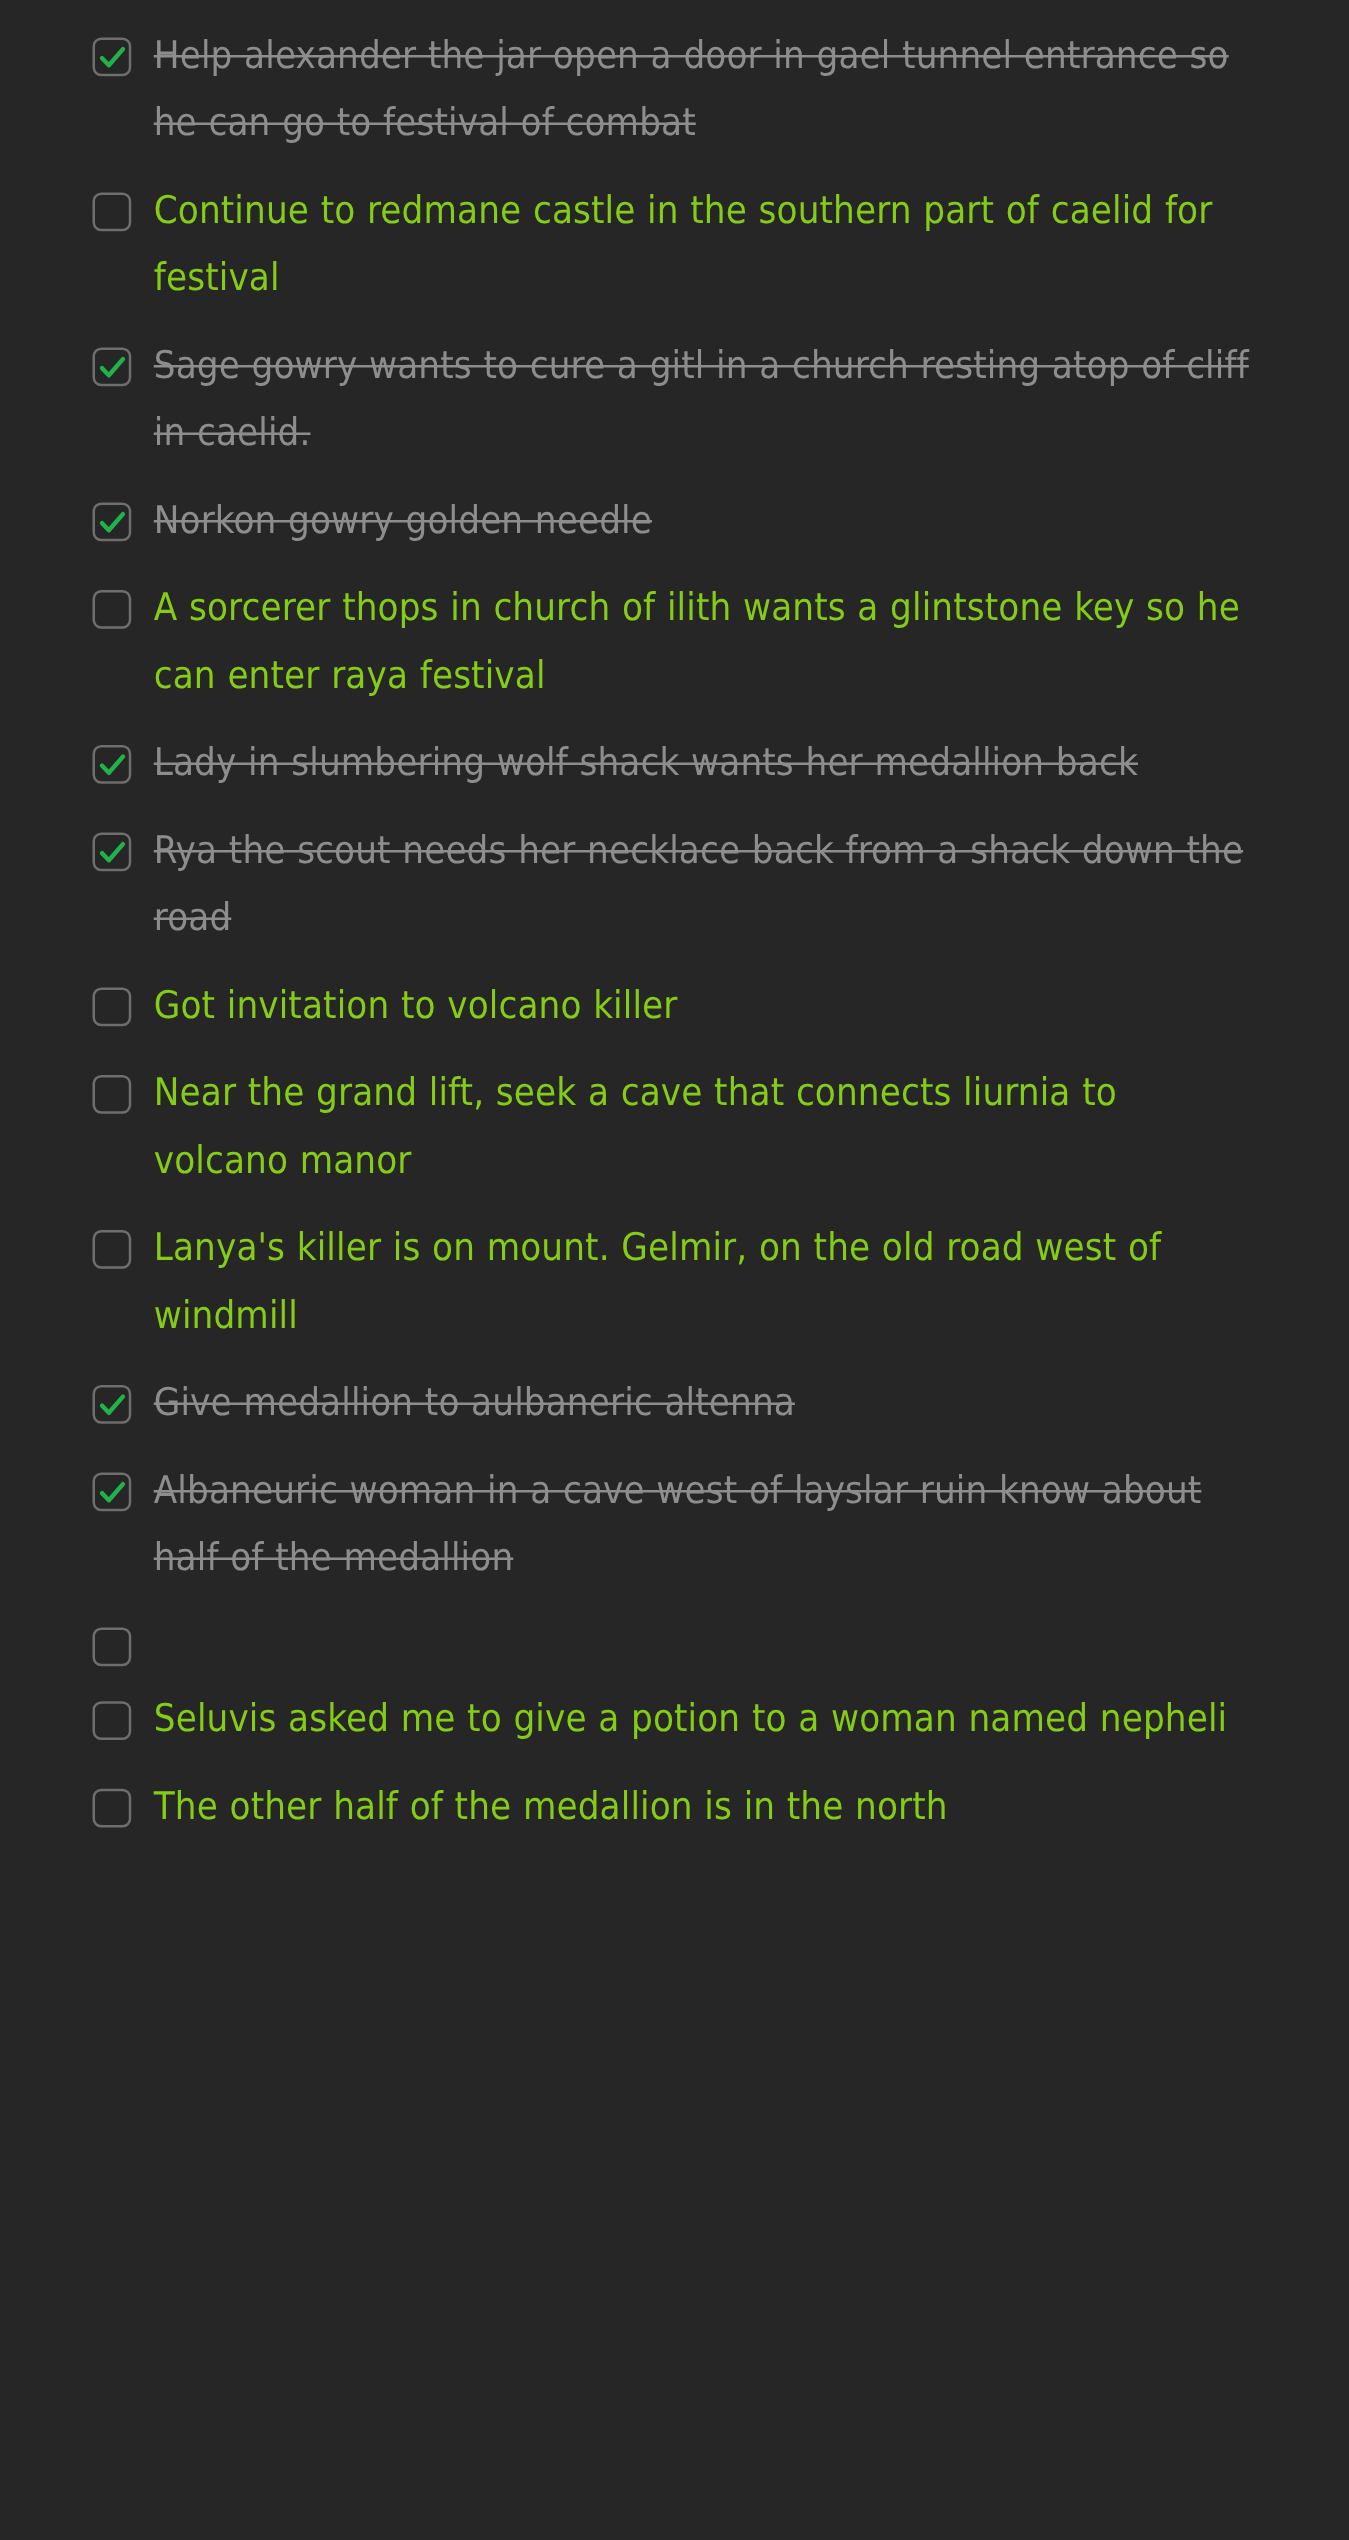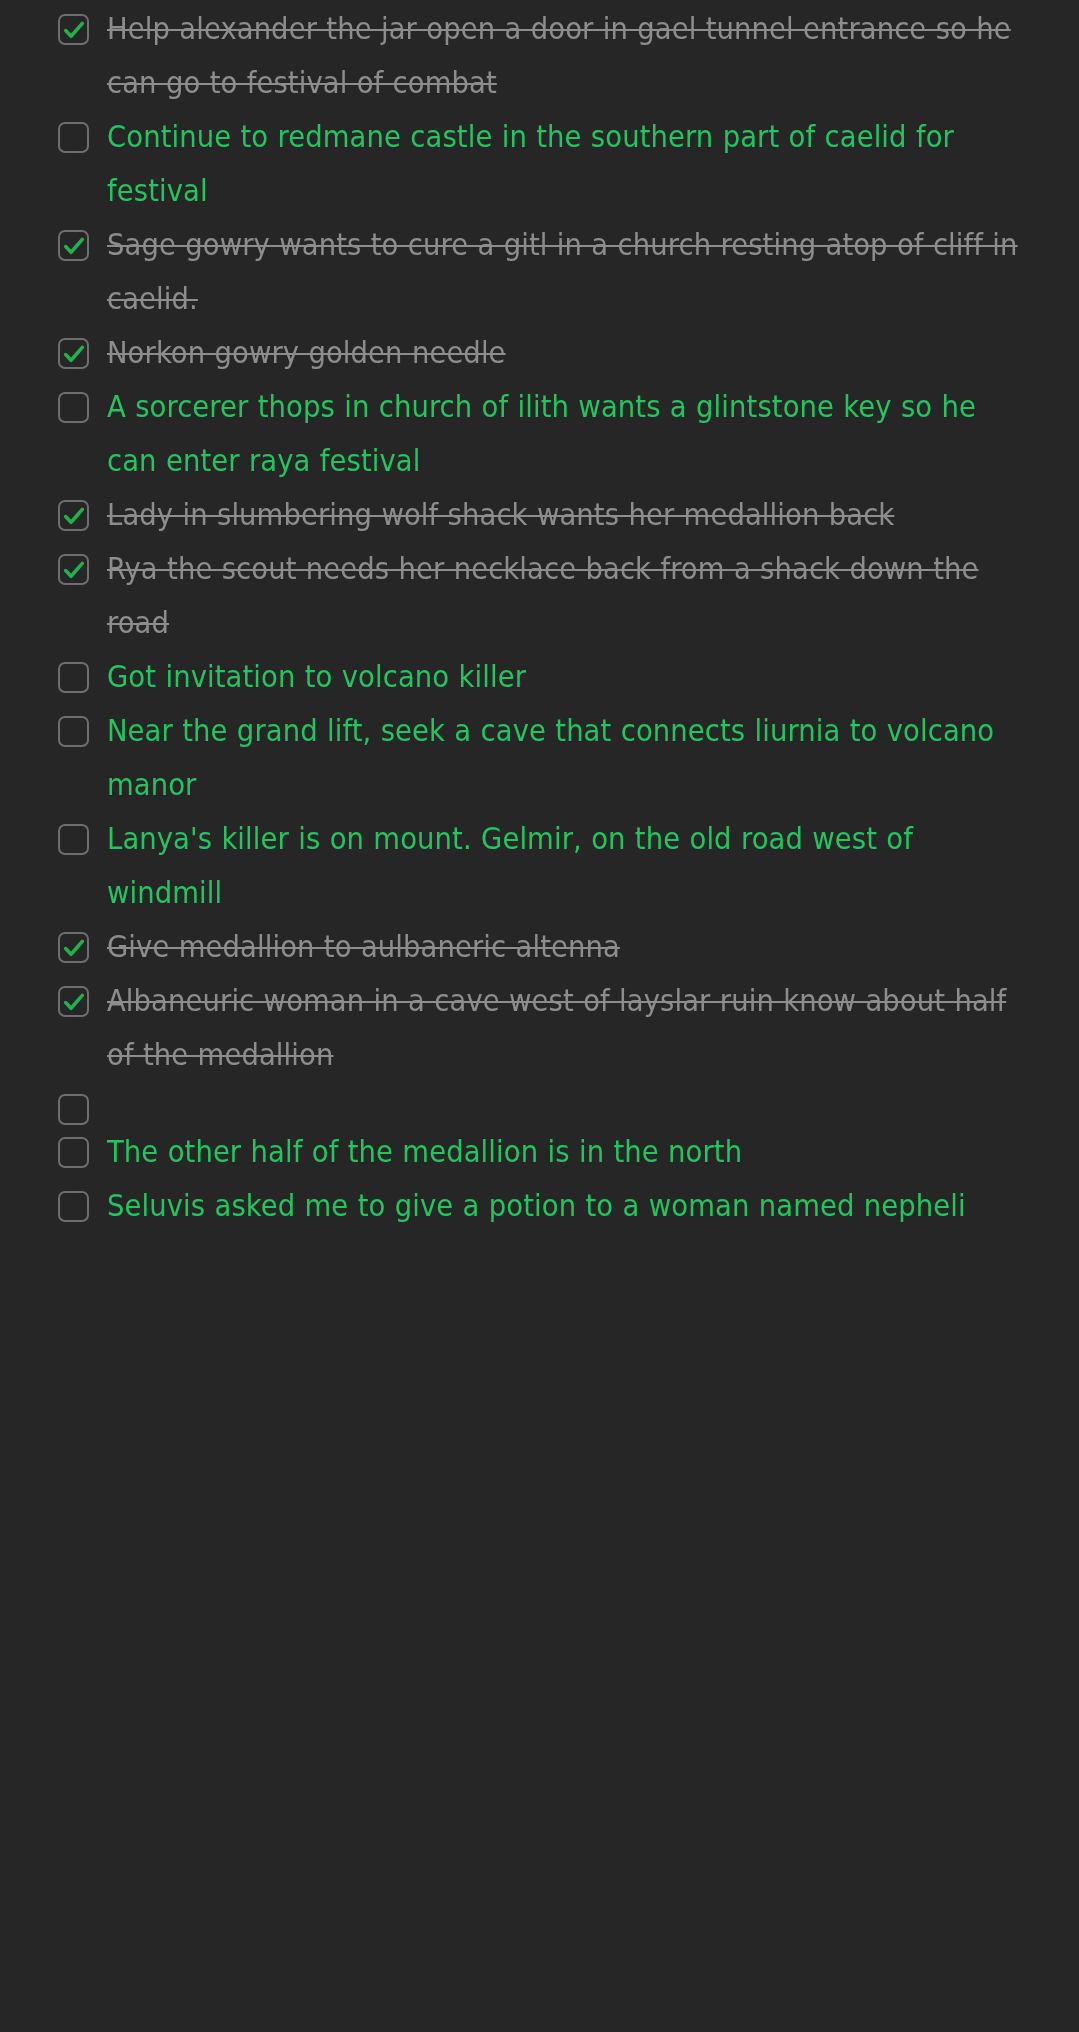--- a/index.html
+++ b/index.html
@@ -20,21 +20,21 @@
     left: 0;
     top: 0;
     width: 1079px;
     padding-top: 2px;
   }
 
   .todo-item {
     display: flex;
     align-items: flex-start;
     padding: 0 60px 0 58px;
-    margin: 0;
+    margin: 16px;
   }
 
   .checkbox {
     flex: 0 0 auto;
     width: 31px;
     height: 31px;
     border: 2px solid #6e6e6e;
     border-radius: 7px;
     background: transparent;
     margin-top: 12px;
@@ -52,21 +52,21 @@
     display: none;
   }
 
   .todo-item.done .checkbox svg { display: block; }
 
   .todo-label {
     flex: 1 1 auto;
     font-size: 30.5px;
     line-height: 54px;
     letter-spacing: 0.1px;
-    color: #22c55e;
+    color: #84cc16;
     white-space: normal;
     word-spacing: 0.5px;
   }
 
   .todo-item.done .todo-label {
     color: #8d8d8d;
     text-decoration: line-through;
     text-decoration-color: #8d8d8d;
     text-decoration-thickness: 2px;
   }
@@ -149,19 +149,19 @@
           <path d="M4 12.5 L9.2 18 L20 5.6" fill="none" stroke="#22b24c" stroke-width="3.4" stroke-linecap="round" stroke-linejoin="round"></path>
         </svg>
       </span>
       <span class="todo-label">Albaneuric woman in a cave west of layslar ruin know about half of the medallion</span>
     </div>
     <div class="todo-item">
       <span class="checkbox"></span>
     </div>
     <div class="todo-item">
       <span class="checkbox"></span>
-      <span class="todo-label">The other half of the medallion is in the north</span>
+      <span class="todo-label">Seluvis asked me to give a potion to a woman named nepheli</span>
     </div>
     <div class="todo-item">
       <span class="checkbox"></span>
-      <span class="todo-label">Seluvis asked me to give a potion to a woman named nepheli</span>
+      <span class="todo-label">The other half of the medallion is in the north</span>
     </div>
   </div>
 
 </body></html>

